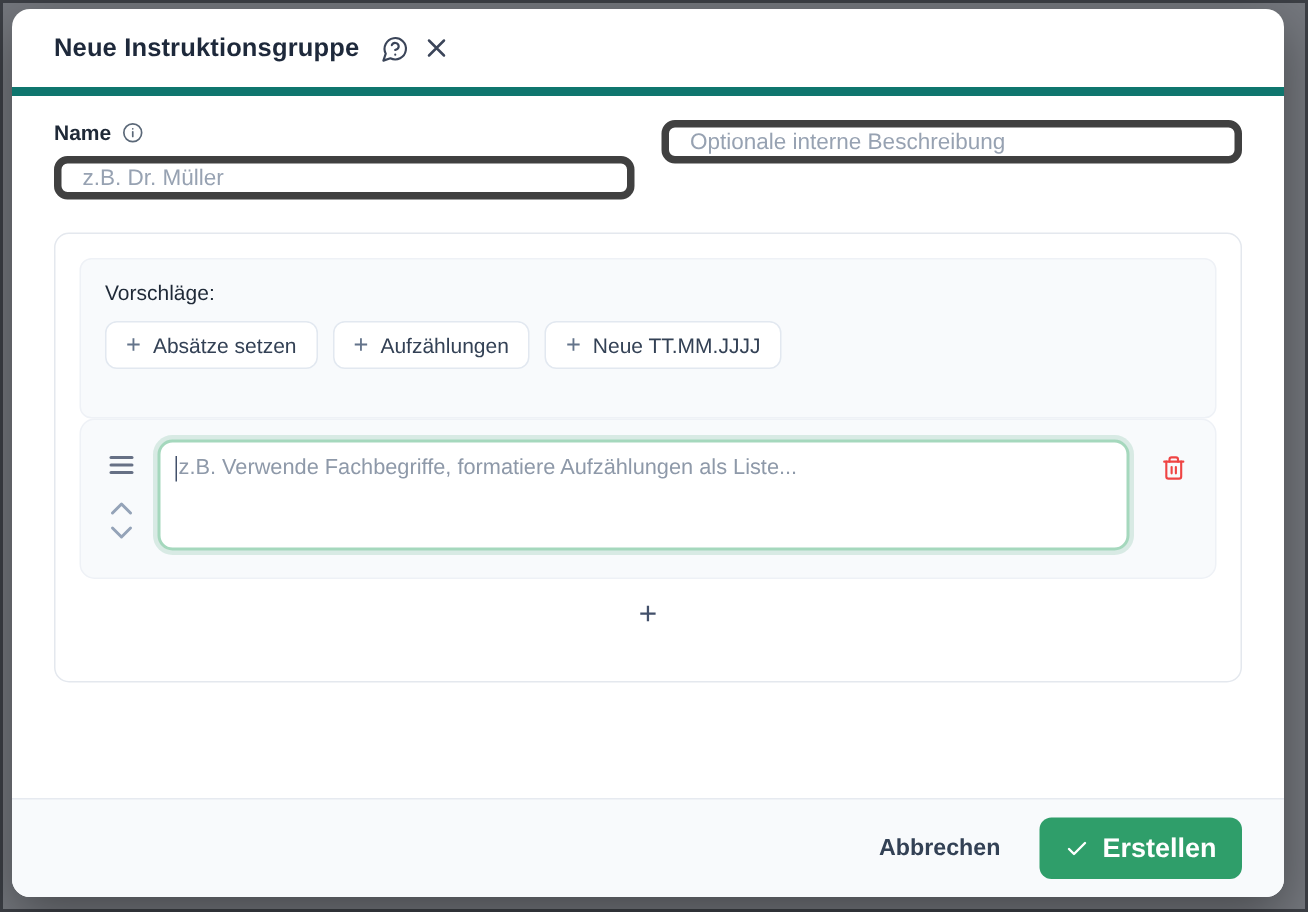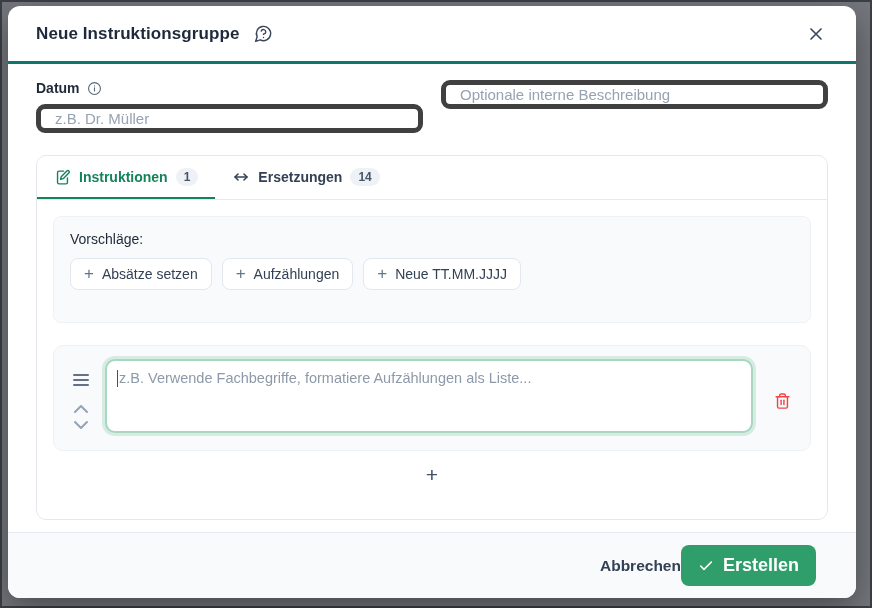--- a/index.html
+++ b/index.html
@@ -5,22 +5,22 @@
   * { margin:0; padding:0; box-sizing:border-box; }
   html,body { width:872px; height:608px; }
   body { font-family:"Liberation Sans","DejaVu Sans",sans-serif; background:#74777d; }
   .screen { position:relative; width:872px; height:608px; background:#74777d;
             box-shadow: inset 0 0 0 2px #3c3f45; overflow:hidden; }
   .modal { position:absolute; left:8px; top:6px; width:848px; height:592px;
            background:#ffffff; border-radius:12px; display:flex; flex-direction:column;
            box-shadow:0 12px 34px rgba(0,0,0,.38); overflow:hidden; }
 
   
-  .hdr { flex:0 0 58px; display:flex; align-items:center; justify-content:space-between;
-         padding:0 26px 0 28px; border-bottom:3px solid #0f766e; }
+  .hdr { flex:0 0 58px; display:flex; align-items:center; 
+         padding:0 26px 0 28px; border-bottom:6px solid #0f766e; }
   .hdr-left { display:flex; align-items:center; gap:10px; }
   .title { font-size:17px; font-weight:700; color:#1e293b; letter-spacing:.1px; }
   .icon-btn { background:none; border:none; cursor:pointer; display:flex; align-items:center; padding:4px; }
   svg { display:block; }
 
   
   .bd { flex:1; padding:16px 28px 0 28px; }
   .fields { display:grid; grid-template-columns:1fr 1fr; gap:18px; }
   .field-label-row { display:flex; align-items:center; gap:7px; margin-bottom:8px; }
   .field-label { font-size:14px; font-weight:700; color:#1f2937; }
@@ -45,22 +45,22 @@
   
   .sugg-box { background:#f8fafc; border:1px solid #eef1f6; border-radius:8px; padding:14px 16px 32px 16px; }
   .sugg-label { font-size:14px; color:#1f2937; margin-bottom:11px; }
   .chips { display:flex; gap:10px; }
   .chip { display:flex; align-items:center; gap:8px; background:#fff; border:1px solid #e2e8f0;
           border-radius:8px; padding:7px 13px; font-size:14px; color:#334155; cursor:pointer;
           font-family:"Liberation Sans","DejaVu Sans",sans-serif; }
   .plus { color:#64748b; font-size:17px; font-weight:400; line-height:14px; }
 
   
-  .instr-row { margin-top:22px; background:#f8fafc; border:1px solid #eef1f6; border-radius:10px;
-               padding:13px 13px 13px 12px; display:flex; align-items:center; gap:9px; }
+  .instr-row { background:#f8fafc; border:1px solid #eef1f6; border-radius:10px;
+               padding:13px 13px 13px 12px; display:flex; align-items:flex-start; gap:9px; }
   .reorder-col { display:flex; flex-direction:column; align-items:center; width:30px; padding-top:10px; }
   .grip { margin-bottom:14px; cursor:grab; }
   .chev { cursor:pointer; padding:2px; background:none; border:none; }
   .ta-wrap { position:relative; flex:1; }
   .instr-ta { width:100%; height:74px; resize:none; background:#fff; border:2px solid #a5d8bd;
               border-radius:10px; box-shadow:0 0 0 3px rgba(47,158,106,.16);
               padding:9px 12px; font-size:14.5px; color:#1e293b; outline:none;
               font-family:"Liberation Sans","DejaVu Sans",sans-serif; }
   .instr-ta::placeholder { color:#8e99a9; }
   .caret { position:absolute; left:12px; top:11px; width:1px; height:17px; background:#42506a; }
@@ -68,21 +68,21 @@
 
   
   .add-row { display:flex; justify-content:center; padding:16px 0 20px 0; }
   .add-btn { display:flex; align-items:center; gap:9px; background:none; border:none; cursor:pointer;
              font-size:15px; font-weight:700; color:#334155;
              font-family:"Liberation Sans","DejaVu Sans",sans-serif; }
   .add-plus { font-size:21px; font-weight:400; color:#42506a; line-height:16px; }
 
   
   .ftr { flex:0 0 66px; background:#f8fafc; border-top:1px solid #e6eaf0;
-         display:flex; align-items:center; justify-content:flex-end; padding:0 40px; }
+         display:flex; align-items:center; justify-content:flex-end; gap:26px; padding:0 28px; }
   .cancel-btn { background:none; border:none; cursor:pointer; font-size:15.5px; font-weight:700;
                 color:#334155; font-family:"Liberation Sans","DejaVu Sans",sans-serif; }
   .submit-btn { display:flex; align-items:center; gap:9px; background:#2f9e6a; color:#fff;
                 border:none; border-radius:8px; padding:10px 17px; font-size:18px; font-weight:700;
                 cursor:pointer; font-family:"Liberation Sans","DejaVu Sans",sans-serif; }
 </style>
 </head>
 <body>
 
 <div class="screen">
@@ -103,56 +103,37 @@
         <svg width="20" height="20" viewBox="0 0 24 24" fill="none" stroke="#3b4559" stroke-width="2" stroke-linecap="round">
           <path d="M18 6L6 18M6 6l12 12"></path>
         </svg>
       </button>
     </div>
 
     <div class="bd">
       <div class="fields">
         <div>
           <div class="field-label-row">
-            <span class="field-label">Datum</span>
+            <span class="field-label">Name</span>
             <span>
               <svg width="15" height="15" viewBox="0 0 24 24" fill="none" stroke="#5b6878" stroke-width="1.8" stroke-linecap="round">
                 <circle cx="12" cy="12" r="9.5"></circle>
                   <path d="M12 16v-5"></path>
                   <path d="M12 7.8h.01"></path>
               </svg>
             </span>
           </div>
           <input class="text-input" type="text" placeholder="z.B. Dr. Müller" style="">
         </div>
         <div>
           <input class="text-input" type="text" placeholder="Optionale interne Beschreibung" style="">
         </div>
       </div>
 
       <div class="card">
-        <div class="tabbar">
-          <button class="tab active">
-            <svg width="17" height="17" viewBox="0 0 24 24" fill="none" stroke="#15835a" stroke-width="2" stroke-linecap="round" stroke-linejoin="round">
-              <path d="M13.5 3H7a2 2 0 0 0-2 2v14a2 2 0 0 0 2 2h10a2 2 0 0 0 2-2v-6.5"></path>
-              <path d="M18.4 2.6a2 2 0 0 1 2.8 2.8L13 13.6l-3.7.9.9-3.7 8.2-8.2z"></path>
-            </svg>
-            <span>Instruktionen</span>
-            <span class="badge">1</span>
-          </button>
-          <button class="tab">
-            <svg width="18" height="18" viewBox="0 0 24 24" fill="none" stroke="#334155" stroke-width="2" stroke-linecap="round" stroke-linejoin="round">
-              <path d="M8 8l-4 4 4 4"></path>
-                <path d="M16 8l4 4-4 4"></path>
-                <line x1="4" y1="12" x2="20" y2="12"></line>
-            </svg>
-            <span>Ersetzungen</span>
-            <span class="badge">14</span>
-          </button>
-        </div>
 
         <div class="tab-content">
 
           <div class="sugg-box">
             <div class="sugg-label">Vorschläge:</div>
             <div class="chips">
               <button class="chip">
                 <span class="plus">+</span>
                 <span>Absätze setzen</span>
               </button>

